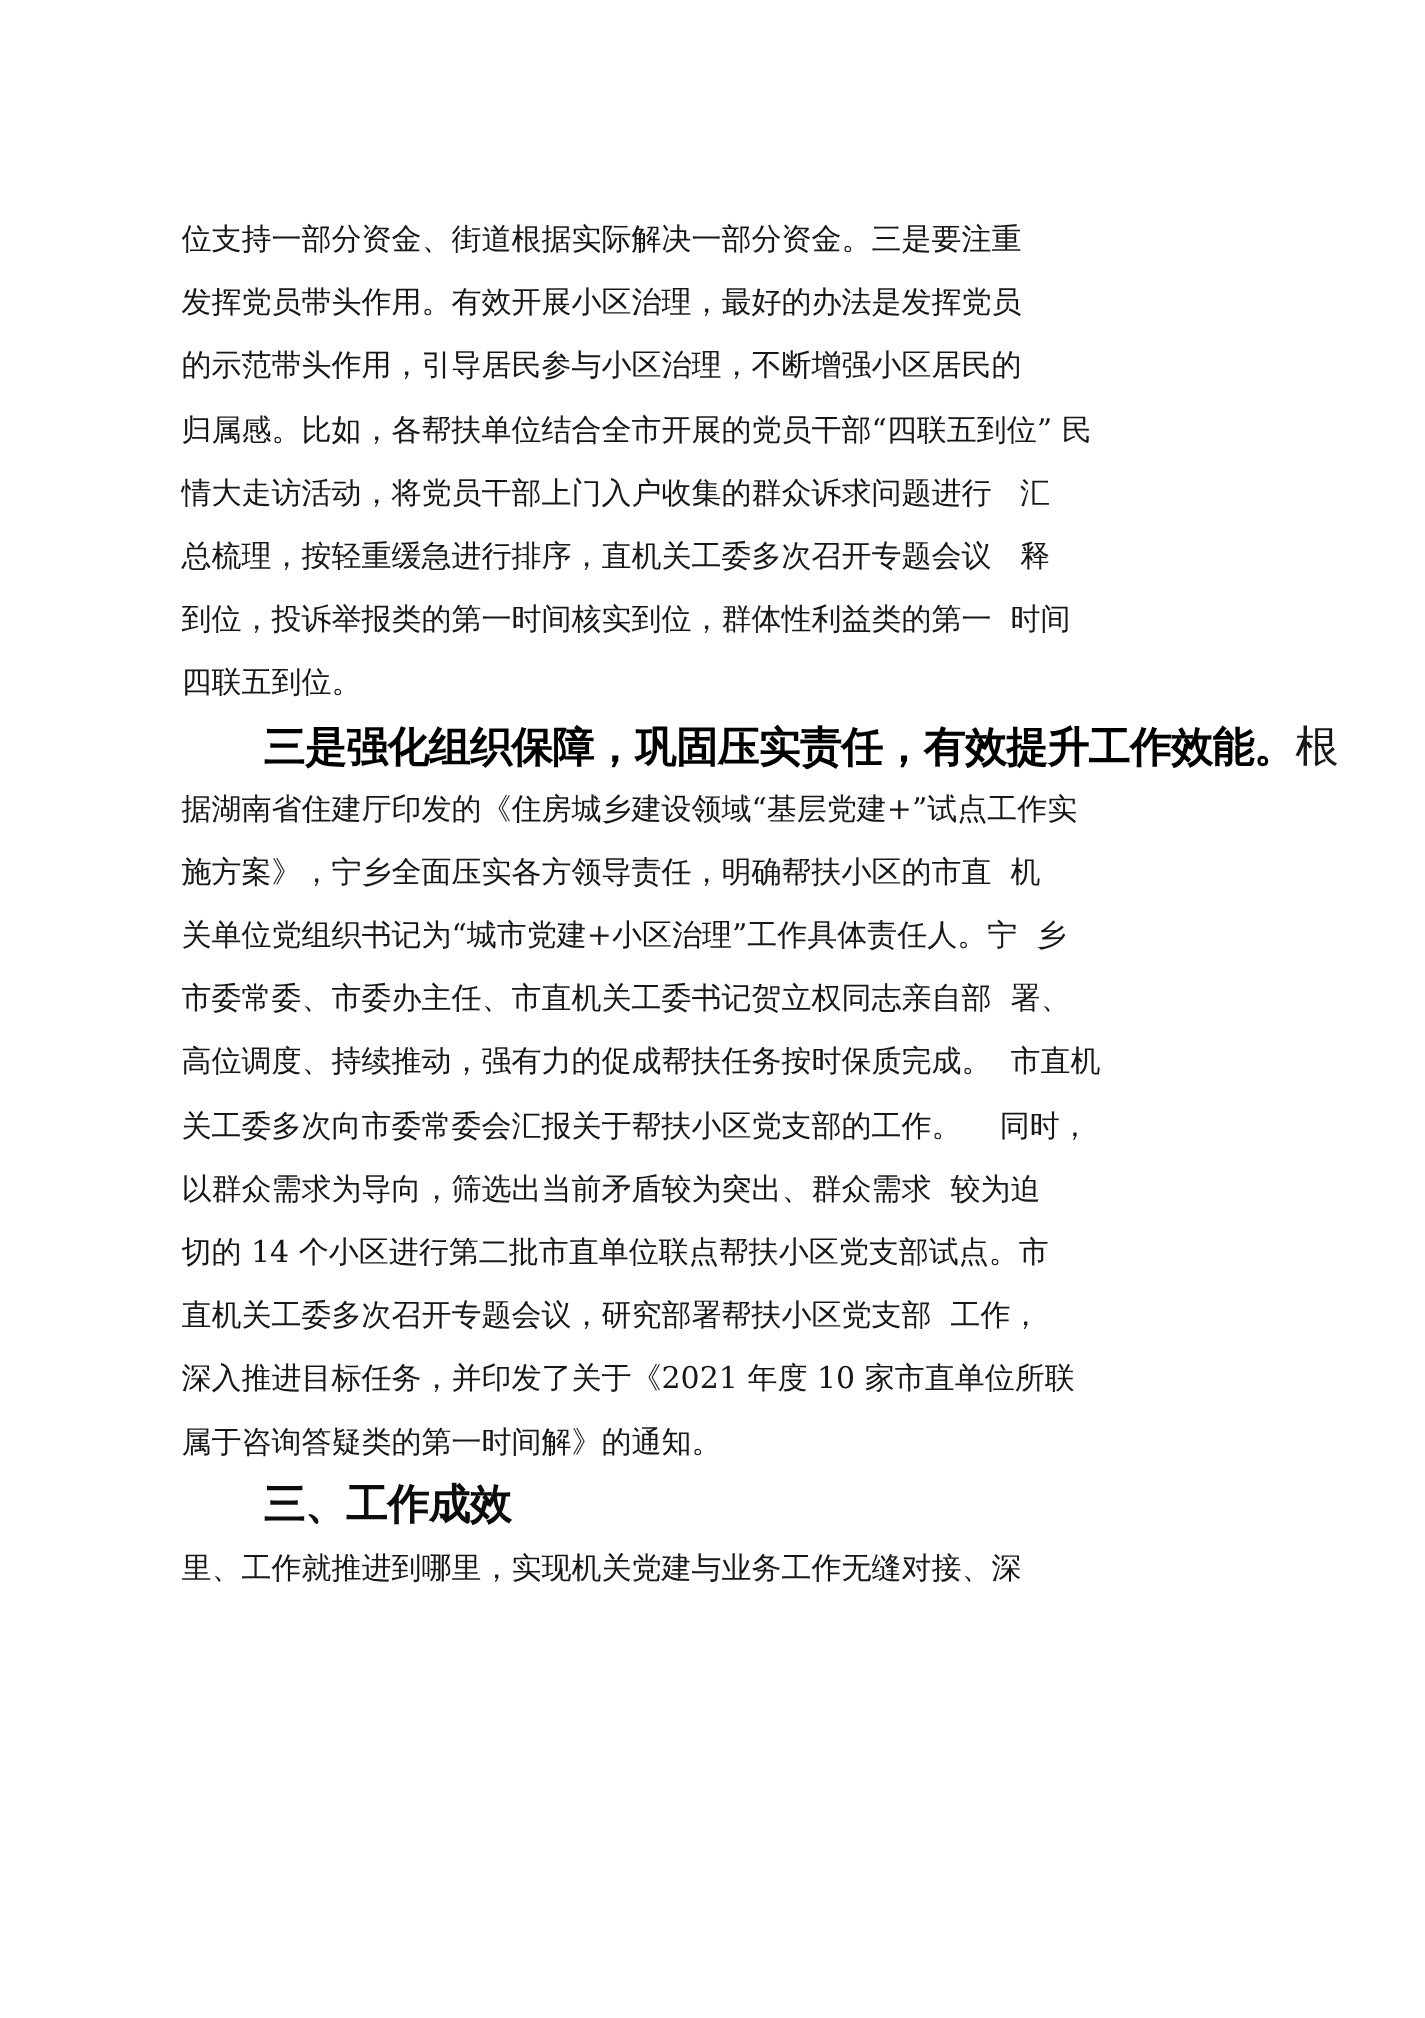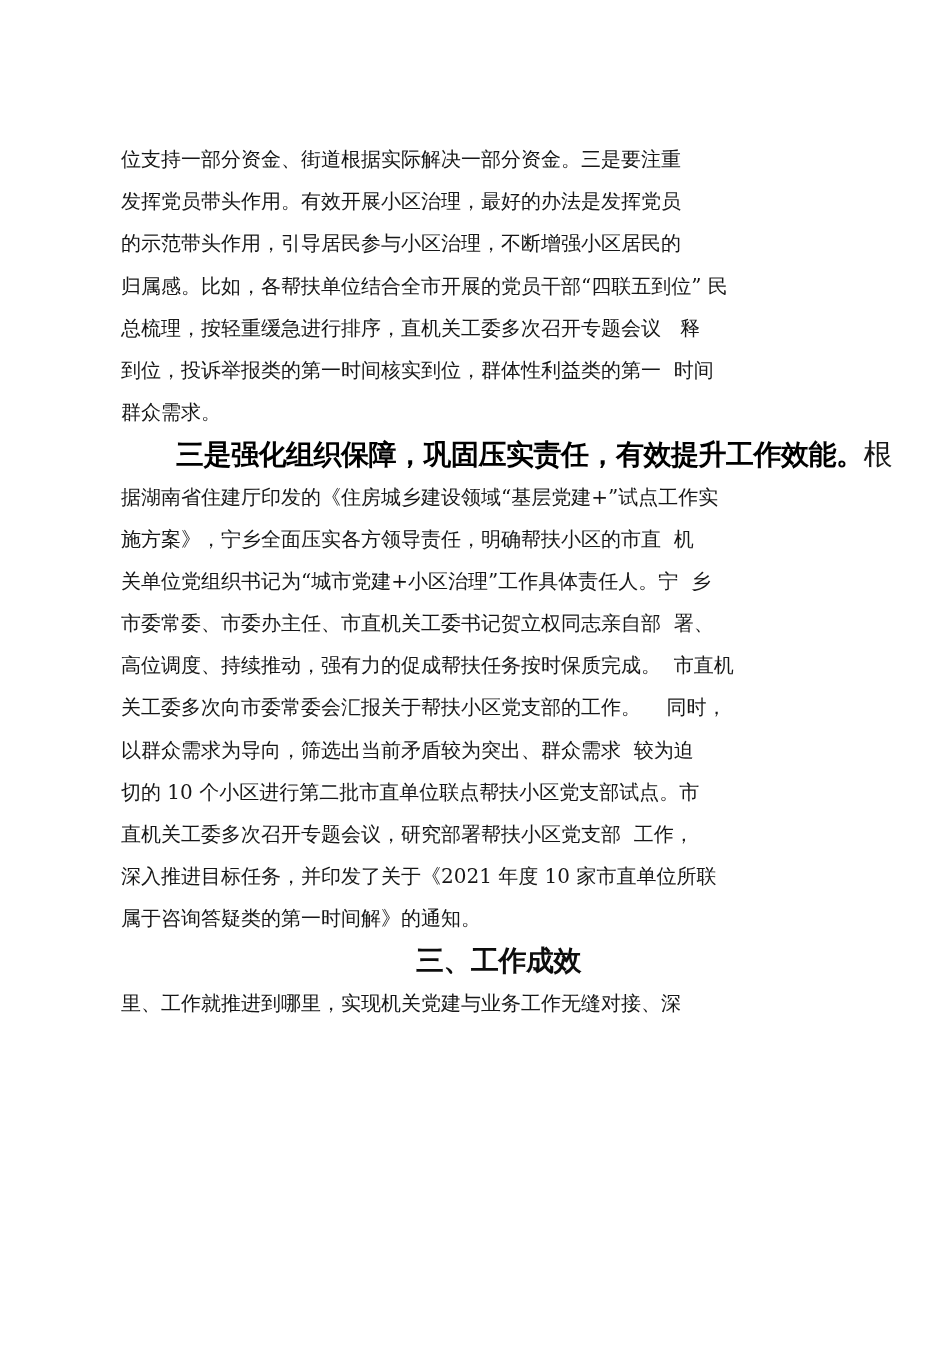--- a/index.html
+++ b/index.html
@@ -62,47 +62,47 @@
     color: #171717;
   }
 
   
   .line.section-heading {
     font-family: "DejaVu Sans", "Liberation Sans", sans-serif;
     font-weight: 700;
     font-size: 28px;
     color: #0d0d0d;
     letter-spacing: -0.5px;
-    text-align: center;
   }
 </style>
 </head>
 <body>
 
 <div id="page">
   <div id="text-column">
 
     <div class="line">位支持一部分资金、街道根据实际解决一部分资金。三是要注重</div>
     <div class="line">发挥党员带头作用。有效开展小区治理，最好的办法是发挥党员</div>
     <div class="line">的示范带头作用，引导居民参与小区治理，不断增强小区居民的</div>
     <div class="line">归属感。比如，各帮扶单位结合全市开展的党员干部“四联五到位” 民</div>
+    <div class="line">情大走访活动，将党员干部上门入户收集的群众诉求问题进行   汇</div>
     <div class="line">总梳理，按轻重缓急进行排序，直机关工委多次召开专题会议   释</div>
     <div class="line">到位，投诉举报类的第一时间核实到位，群体性利益类的第一  时间</div>
-    <div class="line">群众需求。</div>
+    <div class="line">四联五到位。</div>
 
     <div class="line heading-bold"><span class="bold-run">　　三是强化组织保障，巩固压实责任，有效提升工作效能。</span><span class="serif-run">根</span></div>
 
     <div class="line">据湖南省住建厅印发的《住房城乡建设领域“基层党建+”试点工作实</div>
     <div class="line">施方案》，宁乡全面压实各方领导责任，明确帮扶小区的市直  机</div>
     <div class="line">关单位党组织书记为“城市党建+小区治理”工作具体责任人。宁  乡</div>
     <div class="line">市委常委、市委办主任、市直机关工委书记贺立权同志亲自部  署、</div>
     <div class="line">高位调度、持续推动，强有力的促成帮扶任务按时保质完成。  市直机</div>
     <div class="line">关工委多次向市委常委会汇报关于帮扶小区党支部的工作。    同时，</div>
     <div class="line">以群众需求为导向，筛选出当前矛盾较为突出、群众需求  较为迫</div>
-    <div class="line">切的 10 个小区进行第二批市直单位联点帮扶小区党支部试点。市</div>
+    <div class="line">切的 14 个小区进行第二批市直单位联点帮扶小区党支部试点。市</div>
     <div class="line">直机关工委多次召开专题会议，研究部署帮扶小区党支部  工作，</div>
     <div class="line">深入推进目标任务，并印发了关于《2021 年度 10 家市直单位所联</div>
     <div class="line">属于咨询答疑类的第一时间解》的通知。</div>
 
     <div class="line section-heading">　　三、工作成效</div>
 
     <div class="line">里、工作就推进到哪里，实现机关党建与业务工作无缝对接、深</div>
 
   </div>
 </div>

